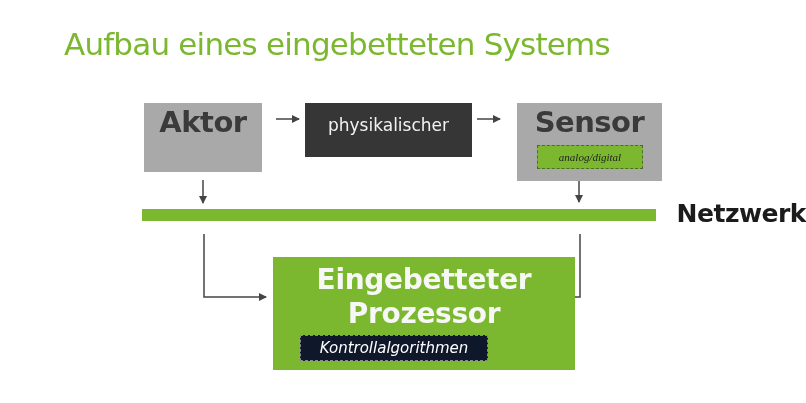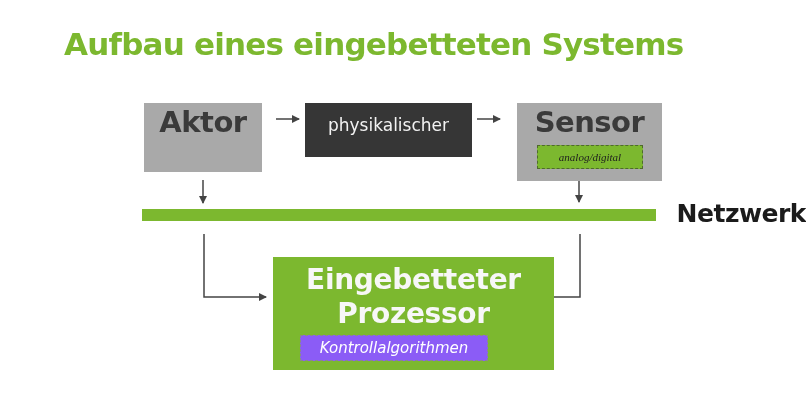--- a/index.html
+++ b/index.html
@@ -1,44 +1,44 @@
 <!DOCTYPE html>
 <html><head>
   <meta charset="utf-8">
   <style>
     html, body { margin: 0; padding: 0; background: #ffffff; }
     body { width: 806px; height: 403px; position: relative; overflow: hidden;
            font-family: "DejaVu Sans", sans-serif; }
     .abs { position: absolute; }
-    #title { left: 64px; top: 26px; font-size: 31px; font-weight: bold; color: #7cb82f;
+    #title { left: 64px; top: 26px; font-size: 31px; font-weight: normal; color: #7cb82f;
              letter-spacing: -0.8px; white-space: nowrap; }
     .gray-box { background: #a9a9a9; }
     .box-title { position: absolute; left: 0; right: 0; text-align: center;
                  font-weight: bold; color: #3a3a3a; }
     .green-tag { position: absolute; background: #7cb82f; border: 1px dashed #4f6a2c;
                  text-align: center; font-style: italic; color: #1e1e1e; font-size: 11px;
                  line-height: 22px; box-sizing: border-box; }
     #aktor { left: 144px; top: 103px; width: 118px; height: 69px; }
     #aktor .box-title { top: 2px; font-size: 29px; letter-spacing: -0.5px; }
     #aktor .green-tag { left: 10px; top: 42px; width: 96px; height: 24px; }
     #sensor { left: 506px; top: 103px; width: 145px; height: 78px; margin-left: 11px; }
     #sensor .box-title { top: 2px; font-size: 29px; letter-spacing: -0.5px; }
     #sensor .green-tag { left: 20px; top: 42px; width: 106px; height: 24px; font-family: Liberation Serif, serif; }
     #prozess { left: 305px; top: 103px; width: 167px; height: 54px; background: #363636; }
     #prozess .proc-text { position: absolute; left: 0; right: 0; top: 10px; text-align: center;
                           color: #f2f2f2; font-size: 17px; line-height: 25px; }
     #netz-bar { left: 142px; top: 209px; width: 514px; height: 12px; background: #7cb82f; }
     #netz-label { left: 0; width: 806px; top: 199px; text-align: right; font-size: 25px;
                   font-weight: bold; color: #1b1b1b; letter-spacing: -0.5px; }
-    #proc-box { left: 273px; top: 257px; width: 281px; height: 113px; background: #7cb82f; }
+    #proc-box { left: 273px; top: 257px; width: 281px; height: 113px; background: #7cb82f; padding-left: 21px; }
     #proc-box .proc-title { position: absolute; left: 0; right: 0; top: 6px; text-align: center;
                             color: #f7f7f7; font-weight: bold; font-size: 28px; line-height: 34px;
                             letter-spacing: -0.3px; }
     #kontroll { position: absolute; left: 27px; top: 78px; width: 188px; height: 26px;
-                background: #8b5cf6; border: 1px dashed #8a8a8a; box-sizing: border-box;
+                background: #0f172a; border: 1px dashed #8a8a8a; box-sizing: border-box;
                 color: #ffffff; font-style: italic; font-size: 15px; line-height: 24px; text-align: center; }
     svg#arrows { position: absolute; left: 0; top: 0; }
   </style>
 </head>
 <body>
 
 <div id="title" class="abs">Aufbau eines eingebetteten Systems</div>
 
 <svg id="arrows" width="806" height="403">
   <defs>

